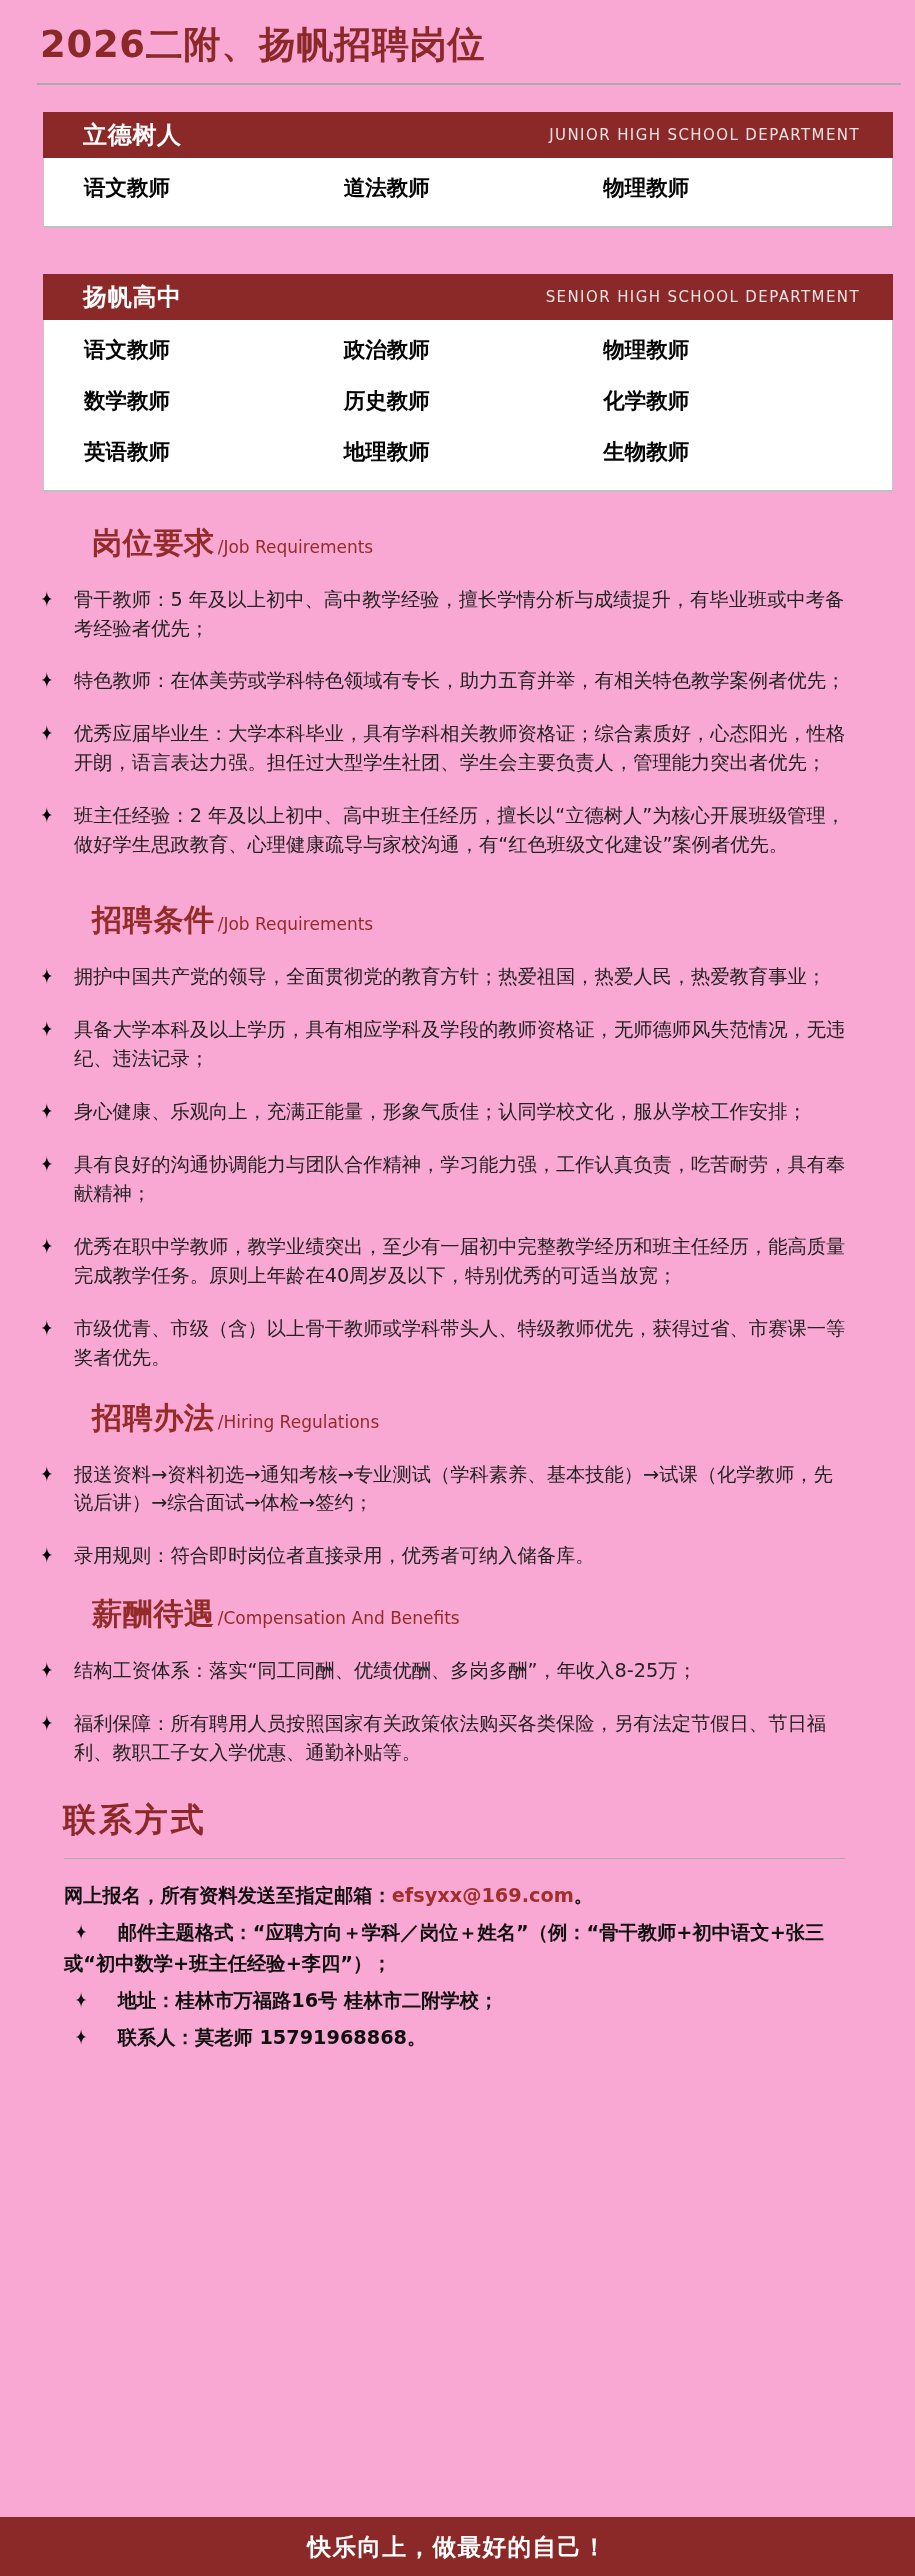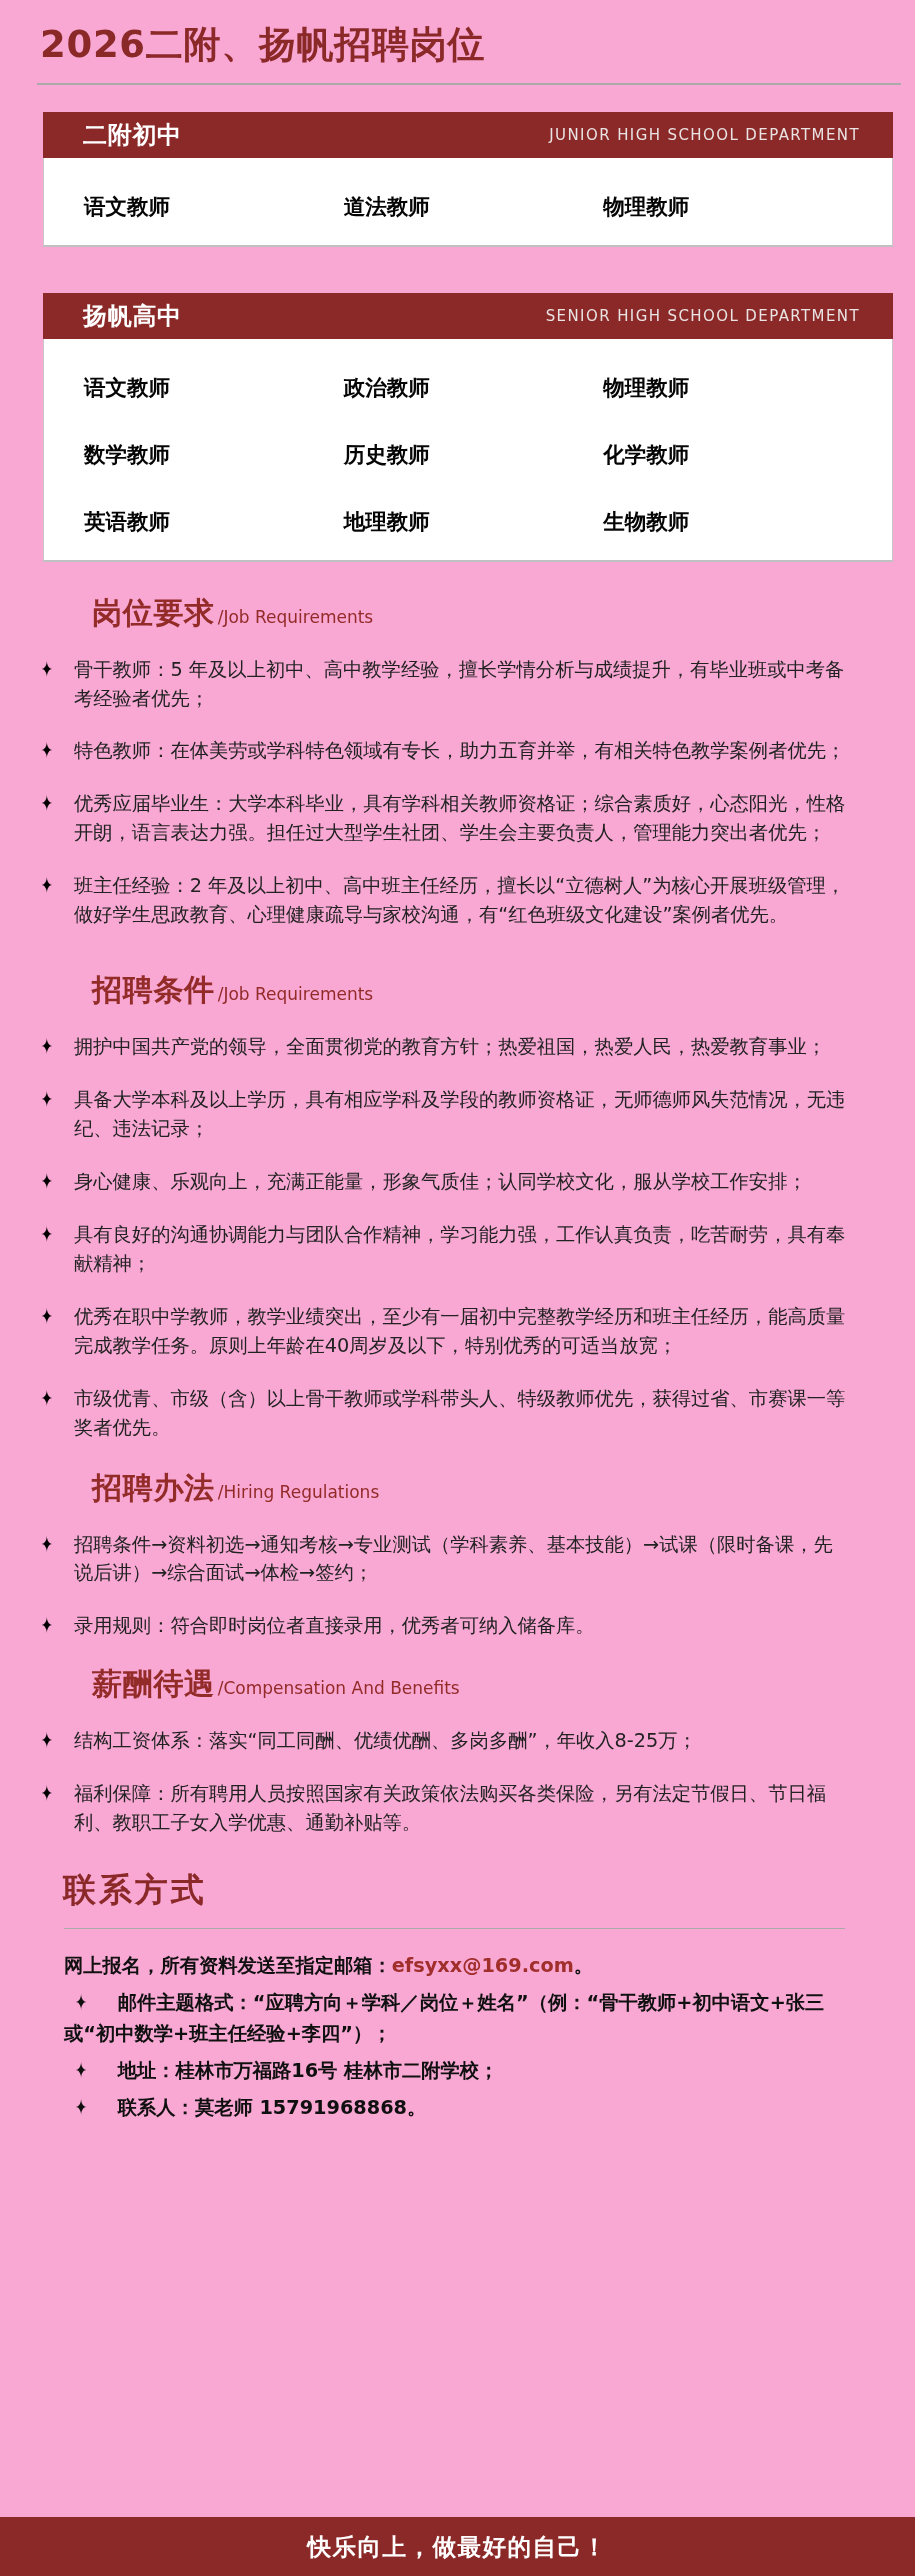--- a/index.html
+++ b/index.html
@@ -26,22 +26,22 @@
   .dept-head{
     background:var(--accent);height:46px;
     display:flex;align-items:center;justify-content:space-between;
     padding:0 33px 0 40px;box-sizing:border-box;
   }
   .dept-title{color:#ffffff;font-size:24px;font-weight:bold;letter-spacing:0.7px;}
   .dept-en{color:#eae3e3;font-size:15px;letter-spacing:1.4px;font-weight:normal;}
   .dept-body{
     border:1.4px solid #c8c8c8;border-top:none;border-bottom:2.1px solid #c0c0c0;
     background:#ffffff;
-    padding:35px 29px 24px 40px;
-    display:grid;grid-template-columns:1fr 1fr 1fr;row-gap:39px;
+    padding:16px 29px 24px 40px;
+    display:grid;grid-template-columns:1fr 1fr 1fr;row-gap:23px;
   }
   .position{font-size:21.5px;font-weight:bold;color:#050505;line-height:1.3;}
 
   
   .section{margin-top:37px;}
   .sec-head{margin-left:92px;color:var(--heading);line-height:1.1;}
   .sec-cn{font-size:30px;font-weight:bold;letter-spacing:0.7px;font-family:Liberation Mono, monospace;}
   .sec-en{font-size:17px;margin-left:2.9px;}
   .bullets{margin:24px 66px 0 41px;}
   .bullet{display:flex;align-items:flex-start;margin-bottom:24px;}
@@ -74,21 +74,21 @@
 </head>
 <body>
 
 <div class="page">
 
   <h1 class="page-title">2026二附、扬帆招聘岗位</h1>
   <div class="rule-top"></div>
 
   <div class="dept-card">
     <div class="dept-head">
-      <span class="dept-title">二附初中</span>
+      <span class="dept-title">立德树人</span>
       <span class="dept-en">JUNIOR HIGH SCHOOL DEPARTMENT</span>
     </div>
     <div class="dept-body">
       <span class="position">语文教师</span>
       <span class="position">道法教师</span>
       <span class="position">物理教师</span>
     </div>
   </div>
 
   <div class="dept-card second">
@@ -165,21 +165,21 @@
     </div>
   </div>
 
   <div class="section" style="margin-top:31px;">
     <div class="sec-head">
       <span class="sec-cn">招聘办法</span><span class="sec-en">/Hiring Regulations</span>
     </div>
     <div class="bullets">
       <div class="bullet">
           <span class="star">✦</span>
-          <span class="btext">招聘条件→资料初选→通知考核→专业测试（学科素养、基本技能）→试课（限时备课，先说后讲）→综合面试→体检→签约；</span>
+          <span class="btext">报送资料→资料初选→通知考核→专业测试（学科素养、基本技能）→试课（化学教师，先说后讲）→综合面试→体检→签约；</span>
         </div>
       <div class="bullet">
           <span class="star">✦</span>
           <span class="btext">录用规则：符合即时岗位者直接录用，优秀者可纳入储备库。</span>
         </div>
     </div>
   </div>
 
   <div class="section" style="margin-top:29px;">
     <div class="sec-head">

